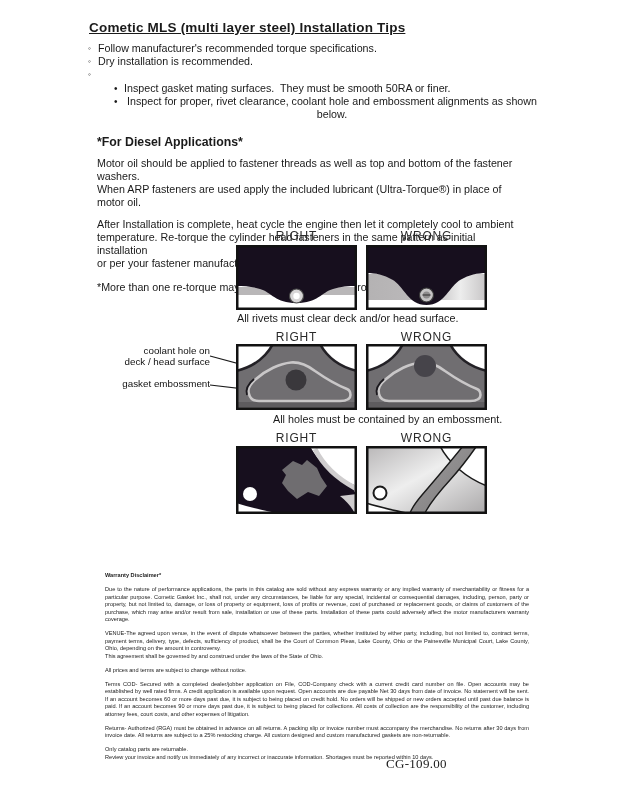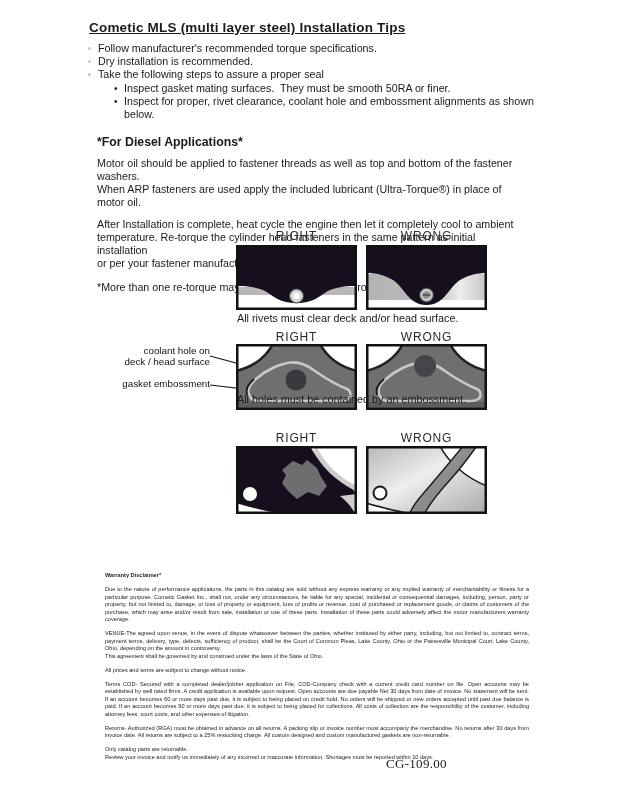--- a/index.html
+++ b/index.html
@@ -10,21 +10,21 @@
   
   .head-block { position:absolute; left:88px; top:20px; width:452px; }
   .title {
     margin:0 0 7px 1px; font-size:13.5px; font-weight:bold;
     text-decoration:underline; letter-spacing:0.2px;
   }
   .bullet-row { display:flex; font-size:10.7px; line-height:13.2px; }
   .bullet-row .marker { width:10px; flex:0 0 10px; text-align:left; font-size:8.5px; line-height:13.2px; }
   .bullet-row.sub { margin-left:26px; }
   .bullet-row.sub .marker { font-size:10px; }
-  .b-text { white-space:pre-wrap; }
+  .b-text { white-space:pre-wrap;text-align:center; }
   .diesel { margin:15px 0 0 9px; width:420px; font-size:10.7px; line-height:13px; }
   .diesel-heading { margin:0 0 8px 0; font-size:12.3px; font-weight:bold; }
   .diesel p.body { margin:0 0 9px 0; white-space:pre-line; }
   .diesel p.note { margin:11px 0 0 0; white-space:pre-line; }
 
   
   .dg-label { position:absolute; width:121px; text-align:center; font-size:12px;
     color:#2a2a2a; letter-spacing:0.8px; }
   .dg-box { position:absolute; width:121px; }
   .dg-box svg { display:block; }
@@ -53,21 +53,20 @@
     <div class="bullet-row">
       <span class="marker">◦</span>
       <span class="b-text">Follow manufacturer's recommended torque specifications.</span>
     </div>
     <div class="bullet-row">
       <span class="marker">◦</span>
       <span class="b-text">Dry installation is recommended.</span>
     </div>
     <div class="bullet-row">
       <span class="marker">◦</span>
-      <span class="b-text">Take the following steps to assure a proper seal</span>
     </div>
     <div class="bullet-row sub">
       <span class="marker">•</span>
       <span class="b-text">Inspect gasket mating surfaces.  They must be smooth 50RA or finer.</span>
     </div>
     <div class="bullet-row sub">
       <span class="marker">•</span>
       <span class="b-text">Inspect for proper, rivet clearance, coolant hole and embossment alignments as shown below.</span>
     </div>
 
@@ -152,21 +151,21 @@
       <path d="M0,0 L37,0 C30,13 17,23 0,27 Z" fill="#ffffff"></path>
       <path d="M37,0 C30,13 17,23 0,27" stroke="#232126" stroke-width="2.6" fill="none"></path>
       <path d="M84,0 L121,0 L121,27 C104,23 91,13 84,0 Z" fill="#ffffff"></path>
       <path d="M84,0 C91,13 104,23 121,27" stroke="#232126" stroke-width="2.6" fill="none"></path>
       <path d="M13,50 C11,45 14,40 20,35 C30,26 44,19.5 55,18.5 C64,17.8 71,21 79,27 C89,34 101,41 111,45 C113.5,46 114.5,48 114.5,51 C114.5,55 110,57 104,57 L23,57 C17,57 14,54.5 13,50 Z" fill="none" stroke="#c9c7c8" stroke-width="2.6"></path>
       <path d="M11,51 C9.5,46 12,40 18,35" stroke="#1b191e" stroke-width="1.8" fill="none"></path>
       <circle cx="59" cy="22" r="11" fill="#46444a"></circle>
       <rect x="1.25" y="1.25" width="118.5" height="63.5" fill="none" stroke="#121212" stroke-width="2.5"></rect>
     </svg>
   </div>
-  <div class="caption" style="top:393px;">All holes must be contained by an embossment.</div>
+  <div class="caption" style="top:413px;margin-left:36px;">All holes must be contained by an embossment.</div>
 
   <div class="dg-label" style="left:236px; top:431px;">RIGHT</div>
   <div class="dg-label" style="left:366px; top:431px;">WRONG</div>
 
   <div class="dg-box" style="left:236px; top:446px;">
     <svg width="121" height="68" viewBox="0 0 121 68">
       <rect width="121" height="68" fill="#ffffff"></rect>
       <path d="M74,0 L0,0 L0,57 C16,62 32,65 44,68 L121,68 L121,40 C100,32 82,16 74,0 Z" fill="#170f1e"></path>
       <path d="M79,3 C87,19 102,33 119,42 C120.5,43 121,44.5 121,46" stroke="#cfcdce" stroke-width="5" fill="none"></path>
       <path d="M104,50 C110,55 115,60 118,66 L121,66 L121,48 Z" fill="#cfcdce"></path>

